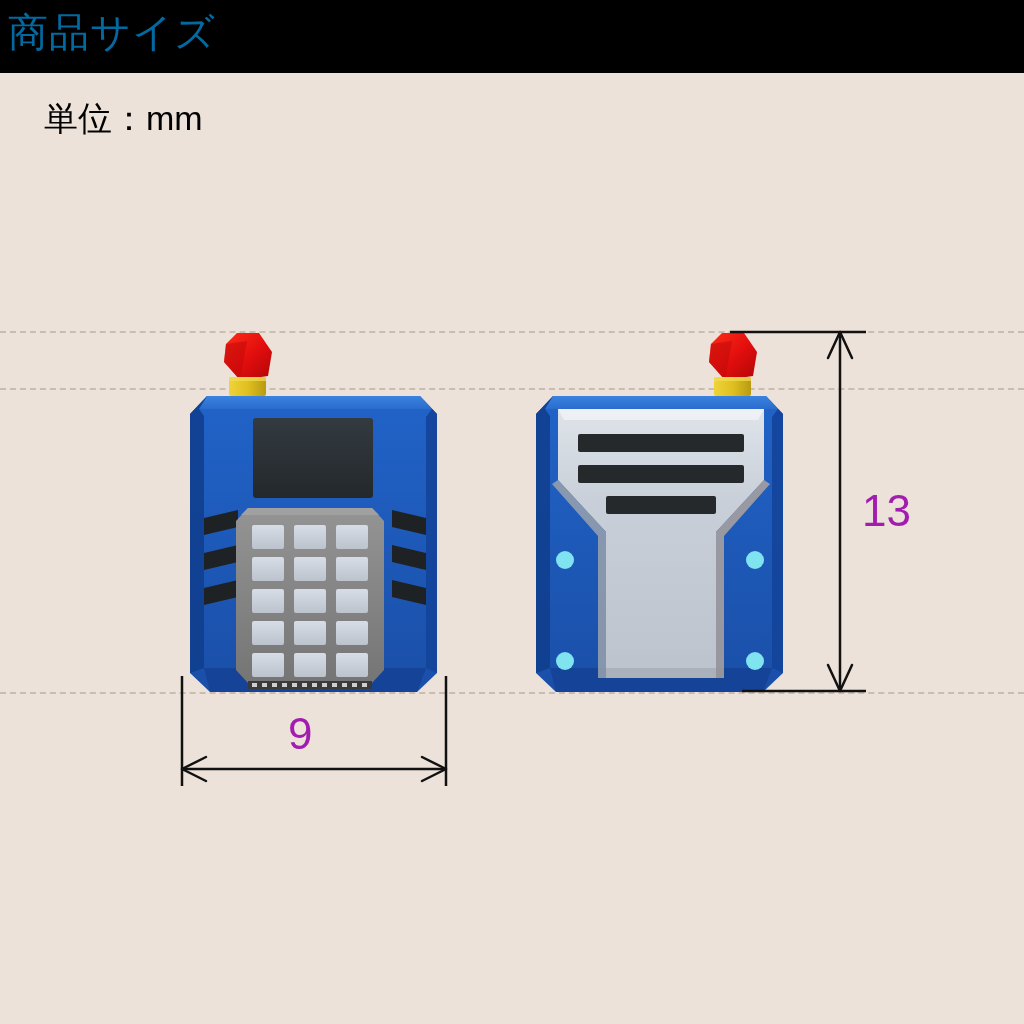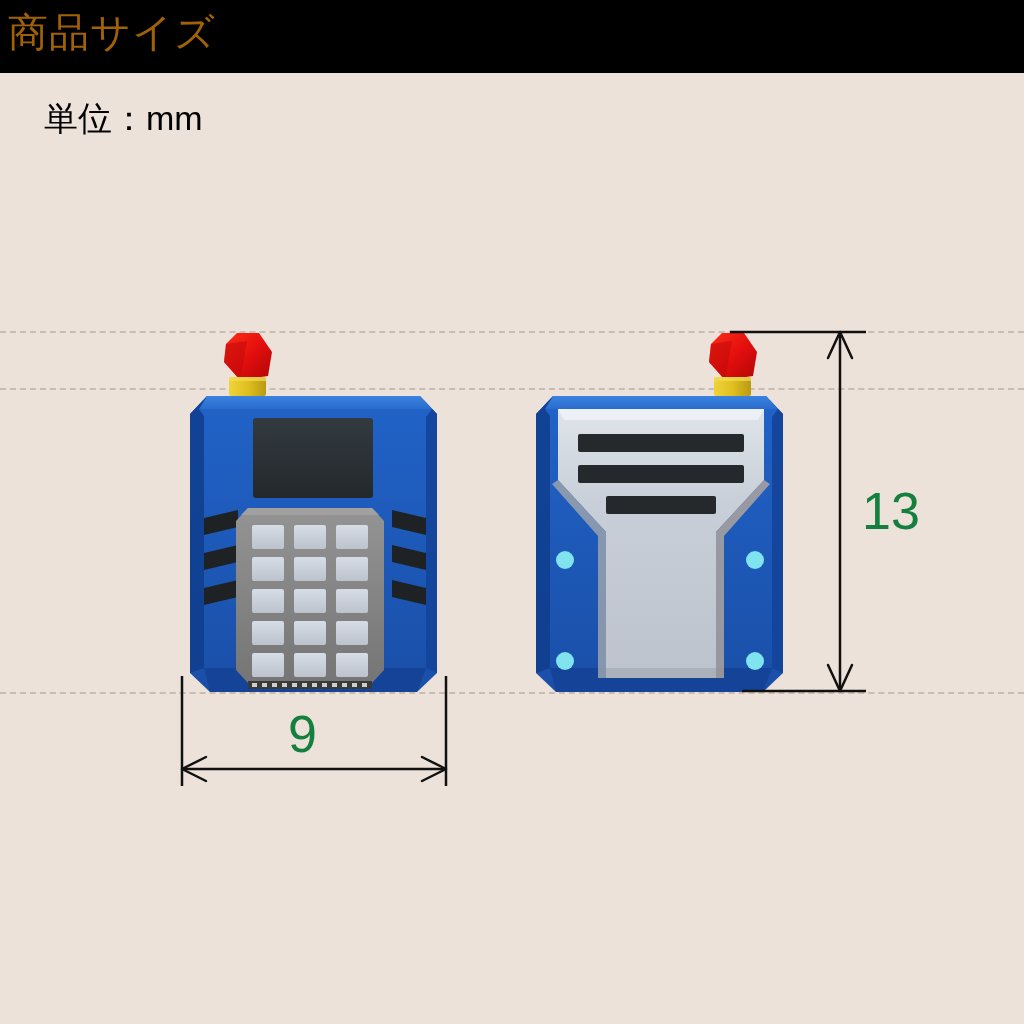--- a/index.html
+++ b/index.html
@@ -12,21 +12,21 @@
   }
   #page{position:absolute;inset:0;width:1024px;height:1024px;}
 
   
   .header-bar{
     position:absolute;left:0;top:0;width:1024px;height:73px;
     background:#000;
   }
   .header-title{
     position:absolute;left:8px;top:8px;
-    font-size:40px;line-height:48px;color:#a16207;
+    font-size:40px;line-height:48px;color:#0369a1;
     letter-spacing:1px;white-space:nowrap;
   }
 
   
   .unit-note{
     position:absolute;left:44px;top:96px;
     font-size:34px;line-height:44px;color:#000000;
     white-space:nowrap;
   }
 
@@ -37,21 +37,21 @@
   }
   #guide-antenna-top{top:331px;}
   #guide-body-top{top:388px;}
   #guide-body-bottom{top:692px;}
 
   
   svg.art{position:absolute;left:0;top:0;width:1024px;height:1024px;overflow:visible;}
 
   
   .dim-text{
-    position:absolute;color:#15803d;font-size:52px;line-height:44px;
+    position:absolute;color:#a21caf;font-size:44px;line-height:44px;
     white-space:nowrap;
   }
   #dim-width-label{left:288px;top:712px;}
   #dim-height-label{left:862px;top:489px;}
 </style>
 </head>
 <body>
 
 <div id="page">
 

